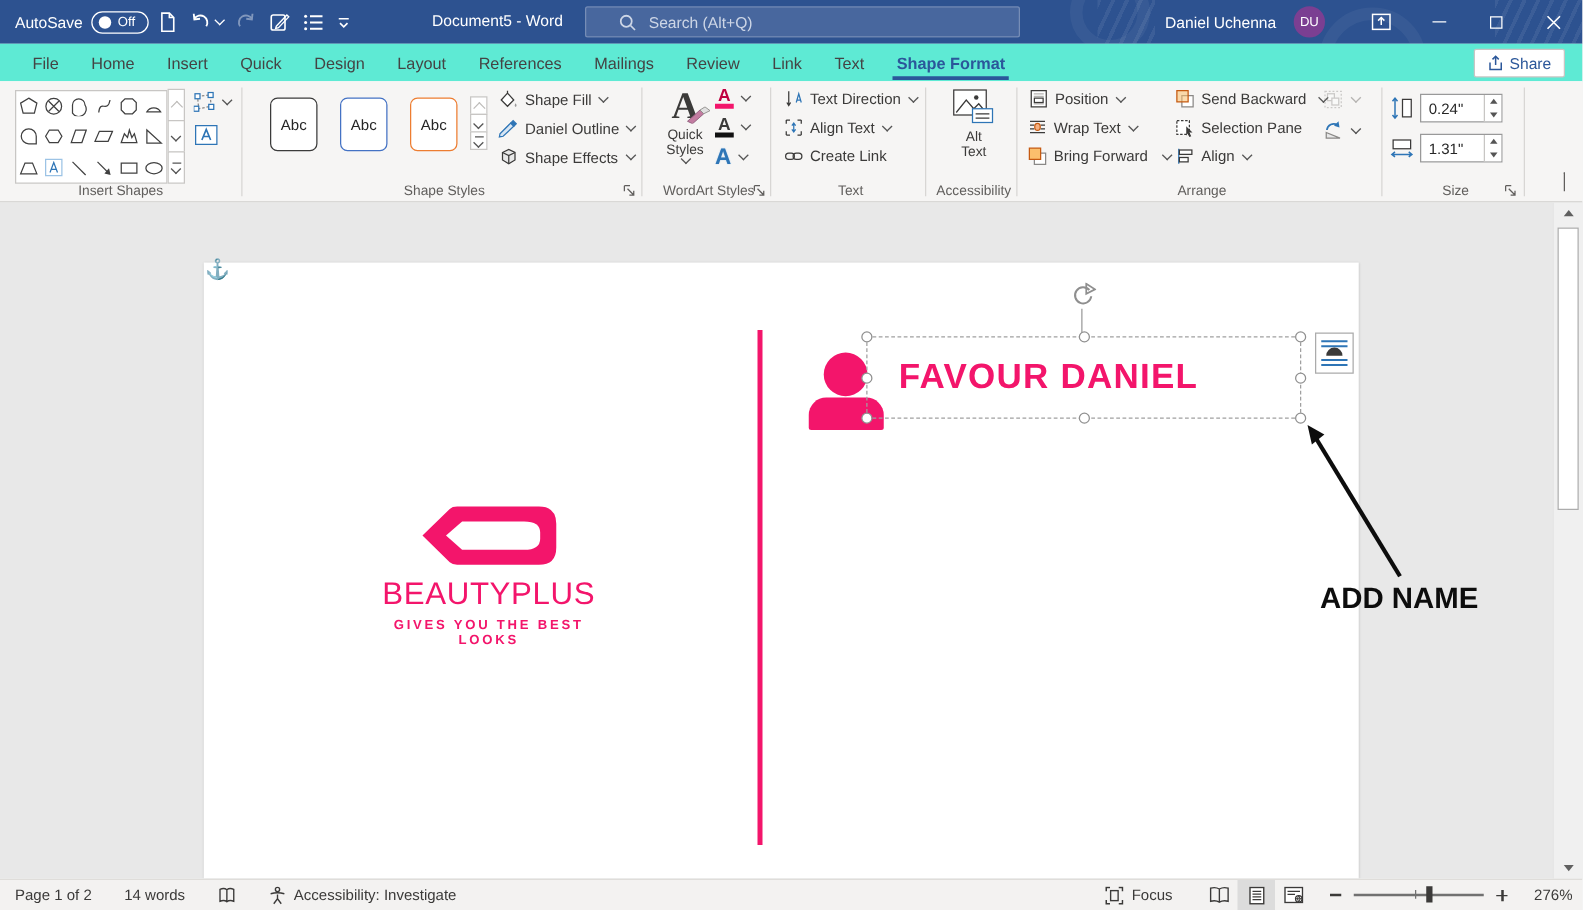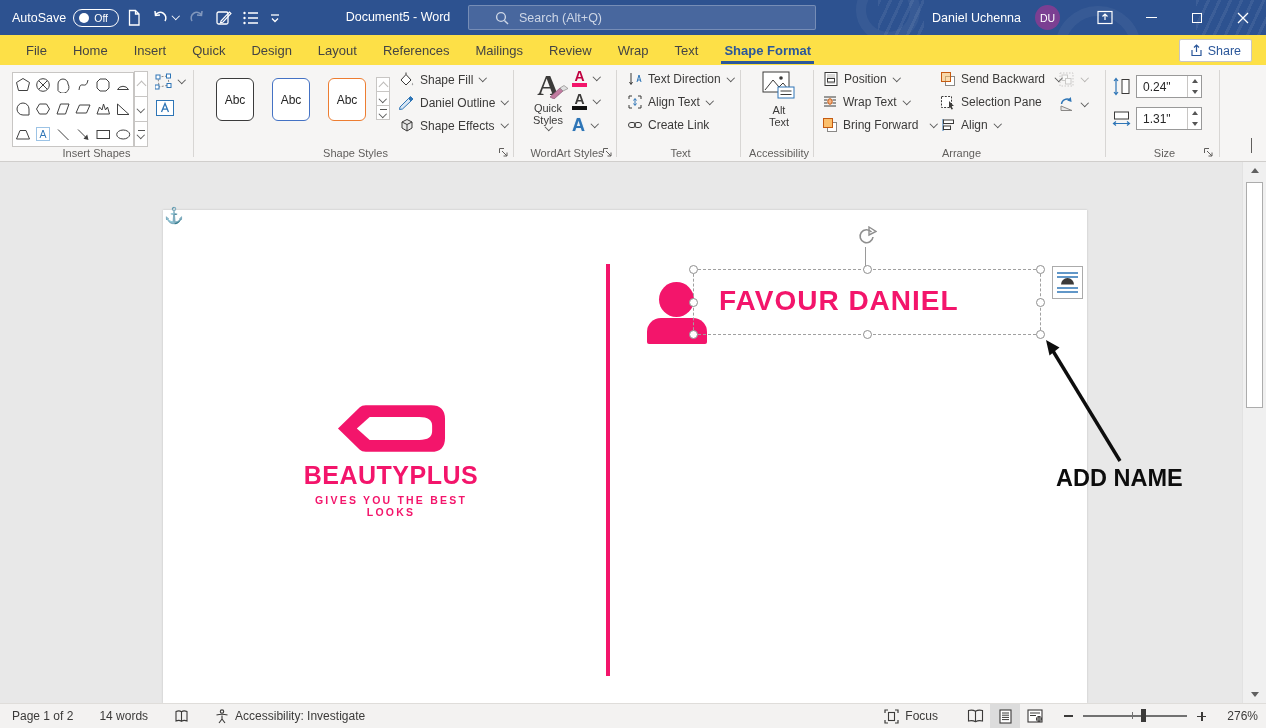--- a/index.html
+++ b/index.html
@@ -21,21 +21,21 @@
   .doc-title{position:absolute;left:308px;top:0;width:180px;height:35px;line-height:35px;text-align:center;font-size:12.5px;white-space:nowrap}
   .search-box{position:absolute;left:468px;top:5px;width:348px;height:25px;background:#48679e;border:1px solid rgba(255,255,255,.25);border-radius:2px;display:flex;align-items:center;gap:10px;padding-left:26px;color:#cdd6e6;font-size:12.5px;cursor:text}
   .tb-right{position:absolute;right:0;top:0;height:35px;display:flex;align-items:center}
   .tb-user{font-size:12.5px;margin-right:14px}
   .tb-avatar{width:25px;height:25px;border-radius:50%;background:#7b3f92;color:#fff;font-size:10.5px;display:flex;align-items:center;justify-content:center;margin-right:22px;cursor:pointer}
   .winbtn{width:46px;height:35px;display:flex;align-items:center;justify-content:center;cursor:pointer}
   .min-glyph{width:11px;height:1.5px;background:#fff}
   .max-glyph{width:10px;height:10px;border:1.2px solid #fff}
 
   
-  .menubar{position:absolute;left:0;top:35px;width:1266px;height:30px;background:#fde047;display:flex;align-items:center}
+  .menubar{position:absolute;left:0;top:35px;width:1266px;height:30px;background:#5eead4;display:flex;align-items:center}
   .tabs{display:flex;align-items:center;padding-left:13px;height:100%}
   .tab{padding:0 13px;font-size:13px;color:#444;height:100%;display:flex;align-items:center;cursor:pointer;position:relative;white-space:nowrap}
   .tab.active{color:var(--blue);font-weight:700}
   .tab.active::after{content:"";position:absolute;left:10px;right:10px;bottom:1px;height:3px;background:var(--blue)}
   .share-btn{position:absolute;right:14px;top:4px;height:23px;display:flex;align-items:center;gap:5px;padding:0 10px;border:1px solid #c8c6c4;border-radius:2px;background:#fff;color:var(--blue);font-size:12.5px;cursor:pointer}
 
   
   .ribbon{position:absolute;left:0;top:65px;width:1266px;height:97px;background:#f6f5f4;border-bottom:1px solid #d0cecc}
   .grp{position:absolute;top:0;height:97px}
   .grp-label{position:absolute;bottom:3px;left:0;right:0;text-align:center;font-size:11px;color:#605e5c;white-space:nowrap}
@@ -66,21 +66,21 @@
   .spin{position:absolute;right:1px;top:1px;bottom:1px;width:14px;display:flex;flex-direction:column;border-left:1px solid #c8c6c4;background:#fff}
   .spin div{flex:1;display:flex;align-items:center;justify-content:center;cursor:pointer}
   .tri-up{width:0;height:0;border-left:3px solid transparent;border-right:3px solid transparent;border-bottom:4px solid #555}
   .tri-dn{width:0;height:0;border-left:3px solid transparent;border-right:3px solid transparent;border-top:4px solid #555}
 
   
   .docarea{position:absolute;left:0;top:162px;width:1266px;height:541px;background:#e8e8e8;overflow:hidden}
   .page{position:absolute;left:163px;top:48px;width:924px;height:493px;background:#fff;box-shadow:0 0 2px rgba(0,0,0,.18)}
   .anchor{position:absolute;left:164px;top:44px;font-size:16px;color:#2e75b6}
   .vline{position:absolute;left:606px;top:102px;width:4px;height:412px;background:var(--accent)}
-  .brand-name{position:absolute;left:291px;top:299px;width:200px;text-align:center;font-size:25px;font-weight:700;letter-spacing:.5px;color:var(--accent)}
+  .brand-name{position:absolute;left:291px;top:299px;width:200px;text-align:center;font-size:25px;font-weight:400;letter-spacing:.5px;color:var(--accent)}
   .brand-tag{position:absolute;left:291px;top:332px;width:200px;text-align:center;font-size:10.5px;font-weight:700;letter-spacing:2.2px;color:var(--accent)}
   .selbox{position:absolute;left:693px;top:107px;width:348px;height:66px;border:1.4px dashed #a0a0a0}
   .handle{position:absolute;width:9px;height:9px;border-radius:50%;background:#fff;border:1.4px solid #8f8f8f;cursor:pointer}
   .rot-stem{position:absolute;left:865px;top:85px;width:1.4px;height:22px;background:#9a9a9a}
   .txt-main{position:absolute;left:719px;top:123px;width:330px;font-size:28px;font-weight:800;letter-spacing:1px;color:var(--accent);white-space:nowrap}
   .person-head{position:absolute;left:659px;top:120px;width:35px;height:35px;border-radius:50%;background:var(--accent)}
   .person-body{position:absolute;left:647px;top:156px;width:60px;height:26px;border-radius:14px 14px 2px 2px;background:var(--accent)}
   .layout-opt{position:absolute;left:1052px;top:104px;width:31px;height:33px;background:#fff;border:1px solid #ababab;display:flex;align-items:center;justify-content:center;cursor:pointer}
   .add-name{position:absolute;left:1056px;top:303px;font-size:23.5px;font-weight:800;color:#0d0d0d;white-space:nowrap}
 
@@ -198,21 +198,21 @@
   <div class="tabs">
     <span class="tab">File</span>
     <span class="tab">Home</span>
     <span class="tab">Insert</span>
     <span class="tab">Quick</span>
     <span class="tab">Design</span>
     <span class="tab">Layout</span>
     <span class="tab">References</span>
     <span class="tab">Mailings</span>
     <span class="tab">Review</span>
-    <span class="tab">Wrap</span>
+    <span class="tab">Link</span>
     <span class="tab">Text</span>
     <span class="tab active">Shape Format</span>
   </div>
   <button class="share-btn">
     <svg width="13" height="13" viewBox="0 0 13 13">
         <path d="M6.5,8 V1.5 M4,3.5 L6.5,1 L9,3.5" stroke="#2b579a" fill="none" stroke-width="1.2"></path>
         <path d="M2,6 v5.5 h9 V6" stroke="#2b579a" fill="none" stroke-width="1.2"></path>
       </svg>
     <span>Share</span>
   </button>

